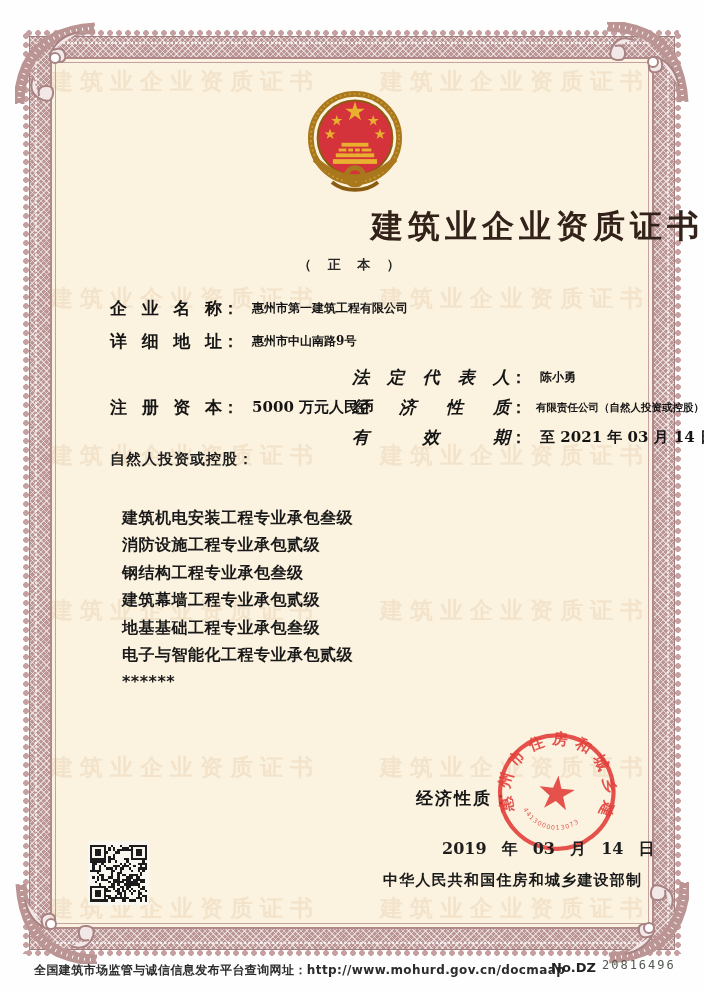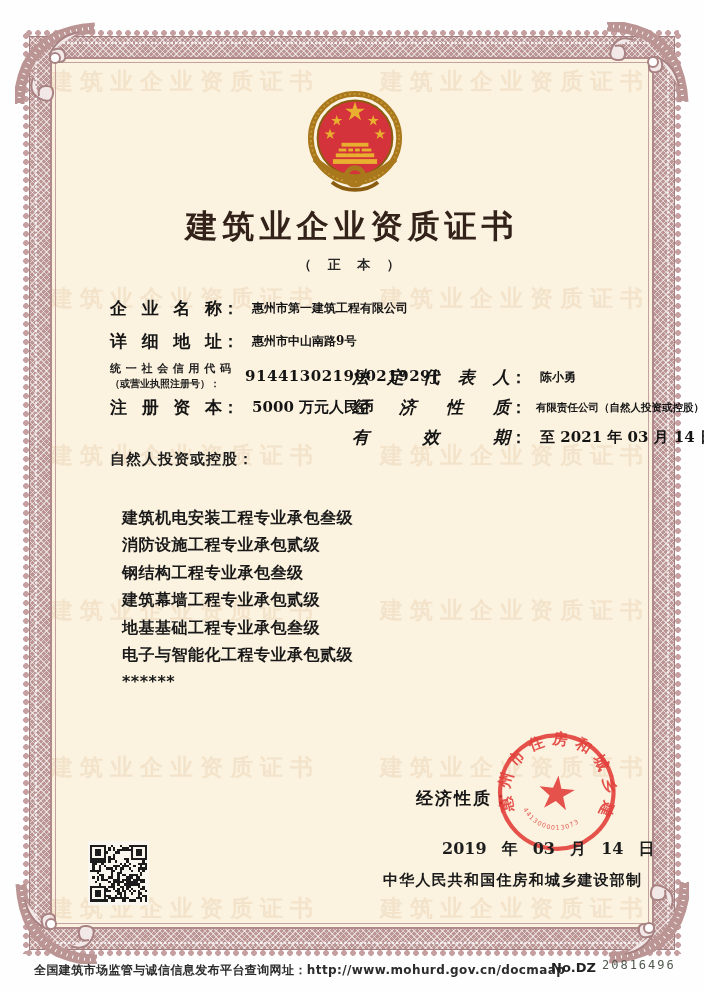--- a/index.html
+++ b/index.html
@@ -50,21 +50,21 @@
   .wm {
     position:absolute; left:50px; right:50px; height:30px;
     color:rgba(195,140,82,.14); font-size:23px; font-weight:bold;
     letter-spacing:7px; white-space:nowrap; overflow:hidden; text-align:center;
   }
 
   
   .content { position:absolute; inset:0; }
   .emblem { position:absolute; left:307px; top:90px; width:96px; height:106px; }
   .cert-title {
-    position:absolute; top:205px; left:0; right:0; text-align:center;
+    position:absolute; top:205px; left:0; right:0; text-align:right;
     font-size:32px; font-weight:bold; letter-spacing:5px; color:#33221a;
   }
   .cert-subtitle {
     position:absolute; top:256px; left:0; right:0; text-align:center;
     font-size:13px; font-weight:bold; letter-spacing:6px; color:#262626;
   }
 
   .row { position:absolute; white-space:nowrap; }
   .jlabel {
     display:inline-block; text-align:justify; text-align-last:justify;
@@ -199,27 +199,20 @@
     <div class="row" style="left:110px; top:297px">
       <span class="jlabel w112">企业名称</span><span class="colon">：</span>
       <span class="val">惠州市第一建筑工程有限公司</span>
     </div>
 
     <div class="row" style="left:110px; top:330px">
       <span class="jlabel w112">详细地址</span><span class="colon">：</span>
       <span class="val">惠州市中山南路9号</span>
     </div>
 
-    <div class="row" style="left:110px; top:361px">
-      <span class="credit-label">
-        <span class="l1">统一社会信用代码</span>
-        <span class="l2">（或营业执照注册号）：</span>
-      </span>
-      <span class="val val-num">91441302196021929J</span>
-    </div>
 
     <div class="row" style="left:352px; top:366px">
       <span class="jlabel w158">法定代表人</span><span class="colon">：</span>
       <span class="val">陈小勇</span>
     </div>
 
     <div class="row" style="left:110px; top:396px">
       <span class="jlabel w112">注册资本</span><span class="colon">：</span>
       <span class="val" style="font-size:15px">5000 万元人民币</span>
     </div>

